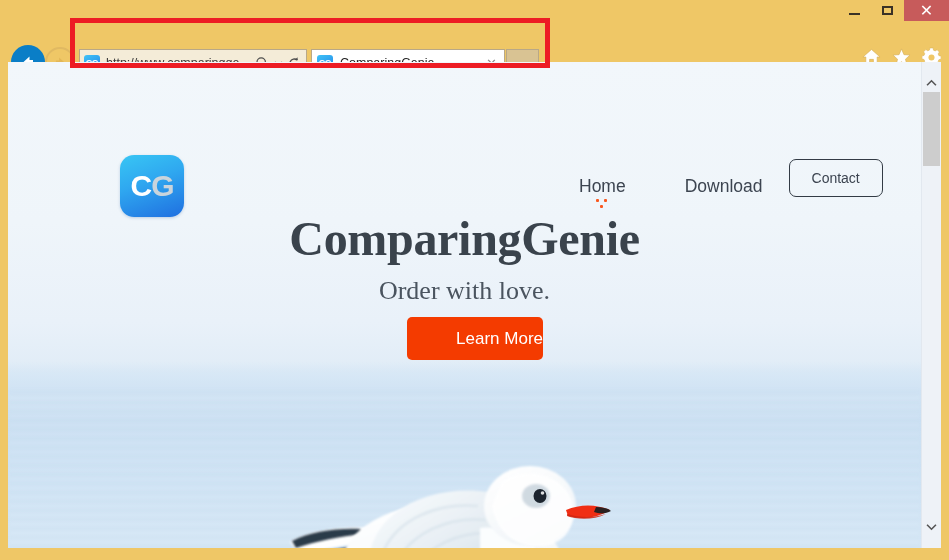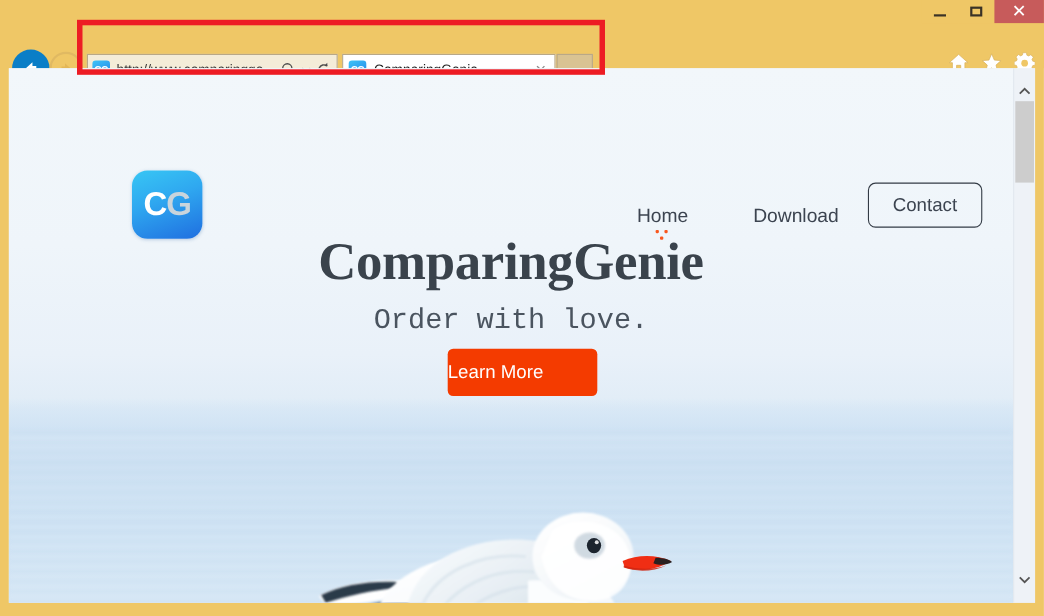--- a/index.html
+++ b/index.html
@@ -281,21 +281,21 @@
     line-height: 1;
   }
   .logo-c { color: #ffffff; }
   .logo-g { color: #c9d4dc; }
 
   .site-nav {
     position: absolute;
     left: 560px; top: 95px;
     width: 300px; height: 50px;
     display: flex;
-    align-items: flex-end;
+    align-items: center;
   }
   .nav-item {
     position: relative;
     font-size: 17.5px;
     color: #3c4450;
     font-family: "Liberation Sans", sans-serif;
     padding-top: 8px;
   }
   .nav-home { margin-left: 11px; }
   .nav-download { margin-left: 59px; }
@@ -315,21 +315,21 @@
   .dot.d1 { left: 3px; top: 0px; }
   .dot.d2 { left: 11px; top: 0px; }
   .dot.d3 { left: 7px; top: 6px; }
 
   .nav-contact-btn {
     margin-left: 26px;
     margin-top: -9px;
     padding: 11px 22px;
     border: 1.6px solid #333b45;
     border-radius: 7px;
-    font-size: 17px;
+    font-size: 14px;
     color: #3c4450;
     background: transparent;
     font-family: "Liberation Sans", sans-serif;
     line-height: 1;
   }
 
   
   .hero {
     position: absolute;
     left: 0; top: 0;
@@ -343,34 +343,34 @@
     font-family: "Liberation Serif", serif;
     font-weight: bold;
     font-size: 48px;
     color: #3a434c;
     letter-spacing: -0.3px;
   }
   .hero-sub {
     position: absolute;
     left: 0; top: 214px;
     width: 913px;
-    font-family: Liberation Mono, monospace;
+    font-family: Liberation Serif, serif;
     font-size: 26px;
     color: #4a545f;
   }
   .hero-cta {
     position: absolute;
     left: 399px; top: 255px;
     width: 136px;
     padding: 13px 0;
     background: #f43b00;
     color: #ffffff;
     font-size: 17px;
     border-radius: 5px;
-    text-align: left;
+    text-align: right;
     font-family: "Liberation Sans", sans-serif;
     line-height: 1;
   }
 
   
   .gull {
     position: absolute;
     left: 276px; top: 382px;
     width: 330px; height: 180px;
   }

